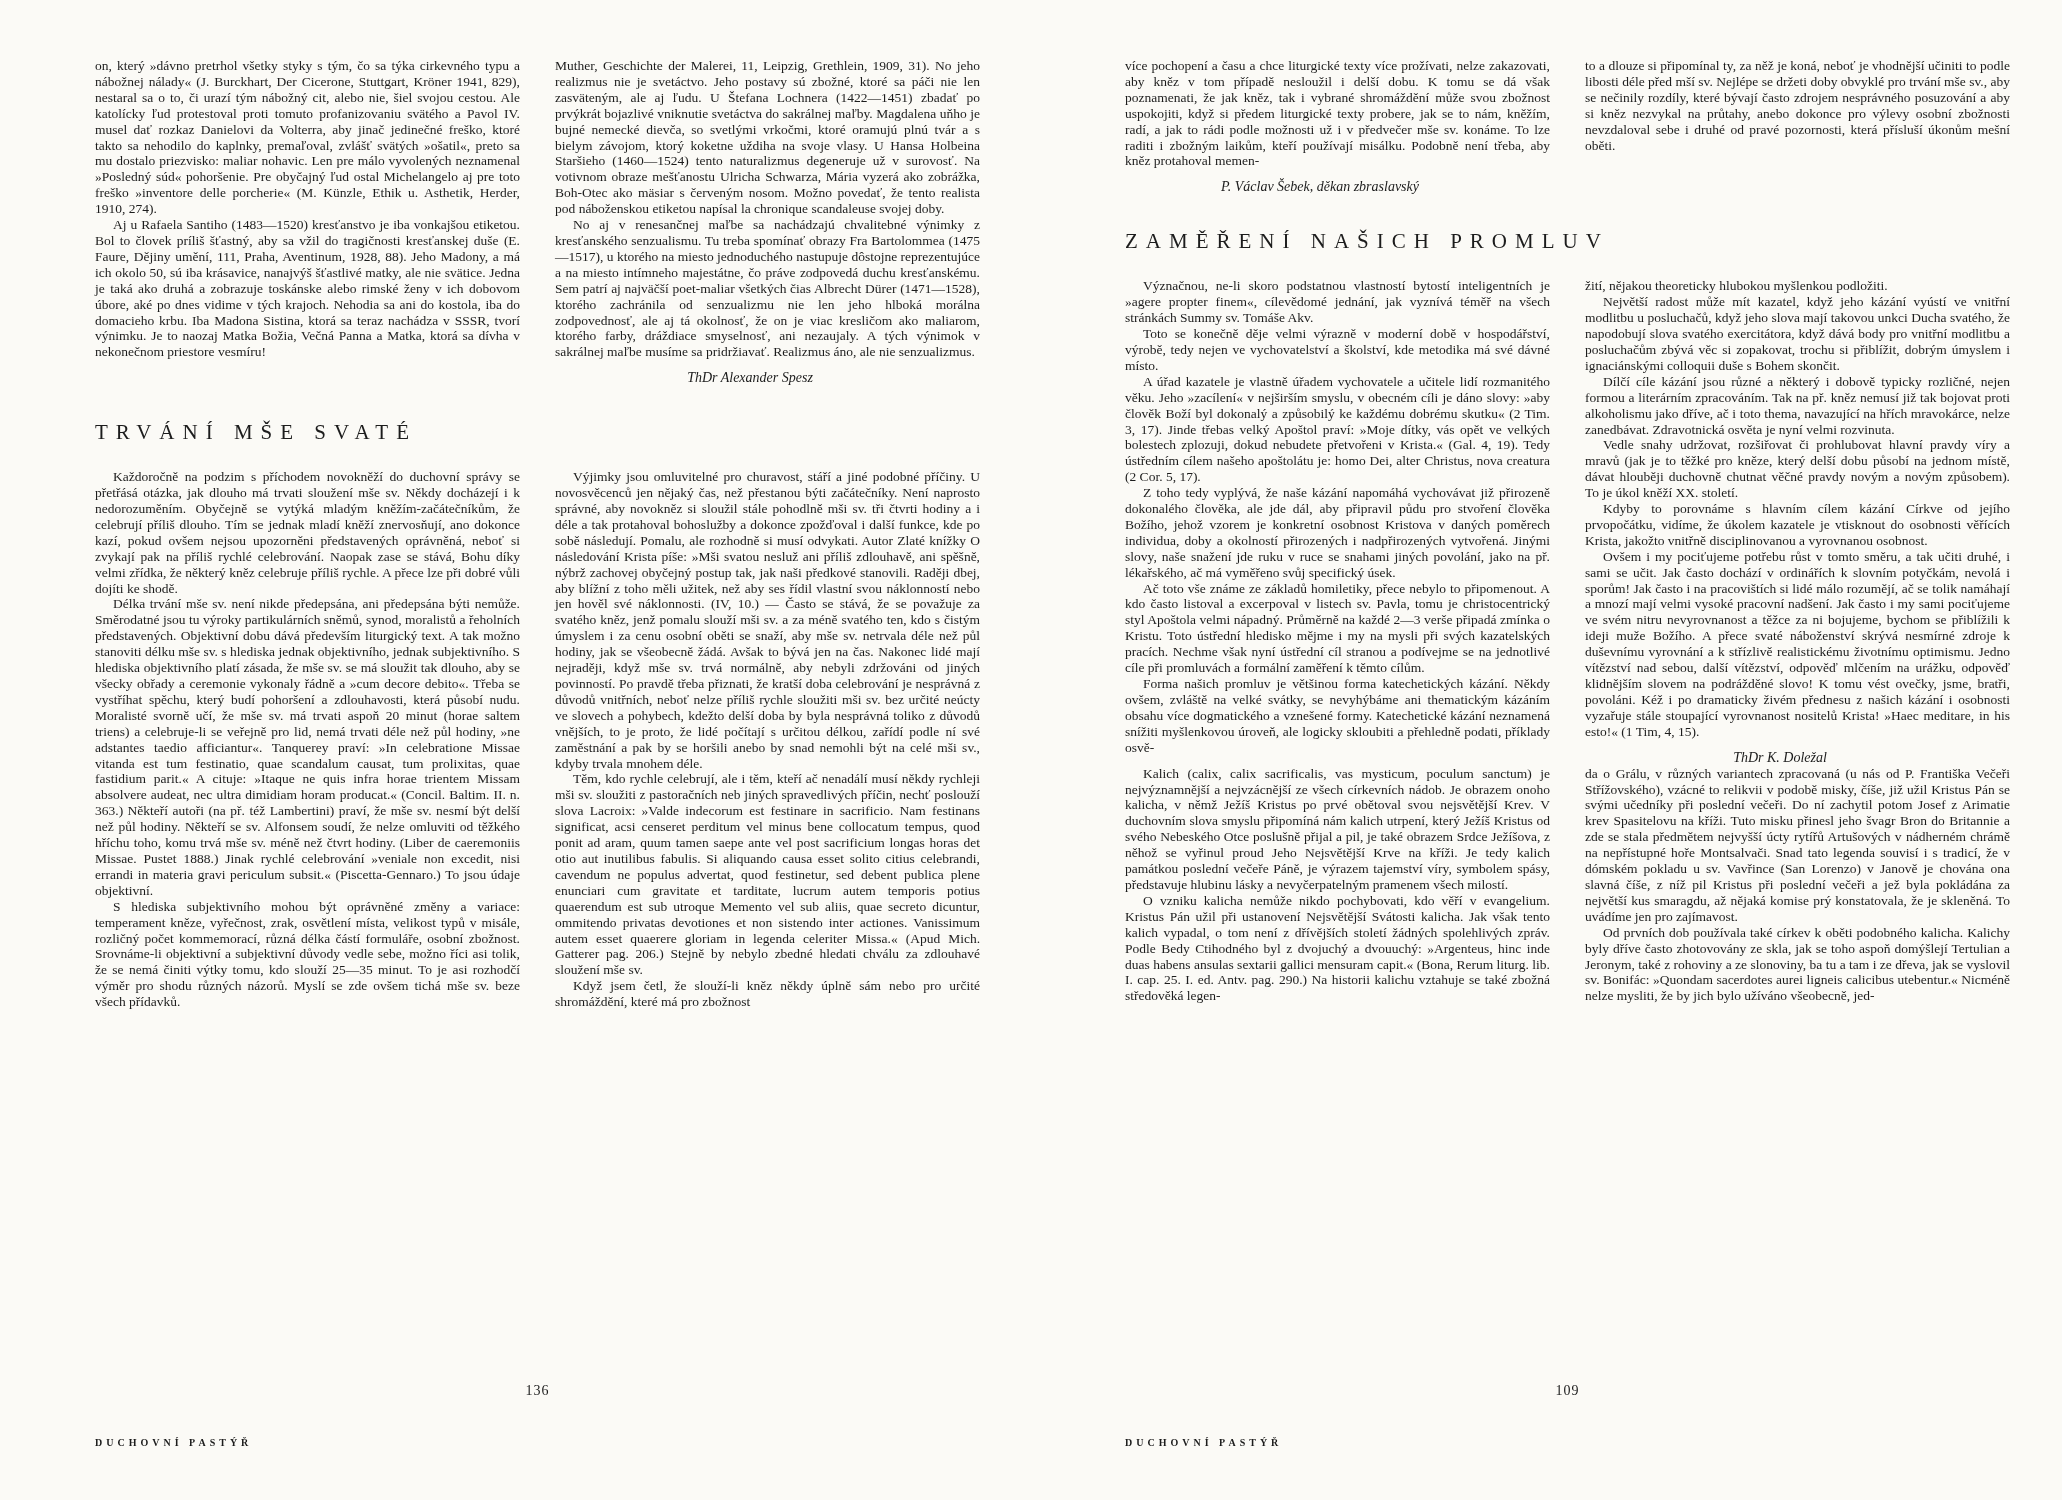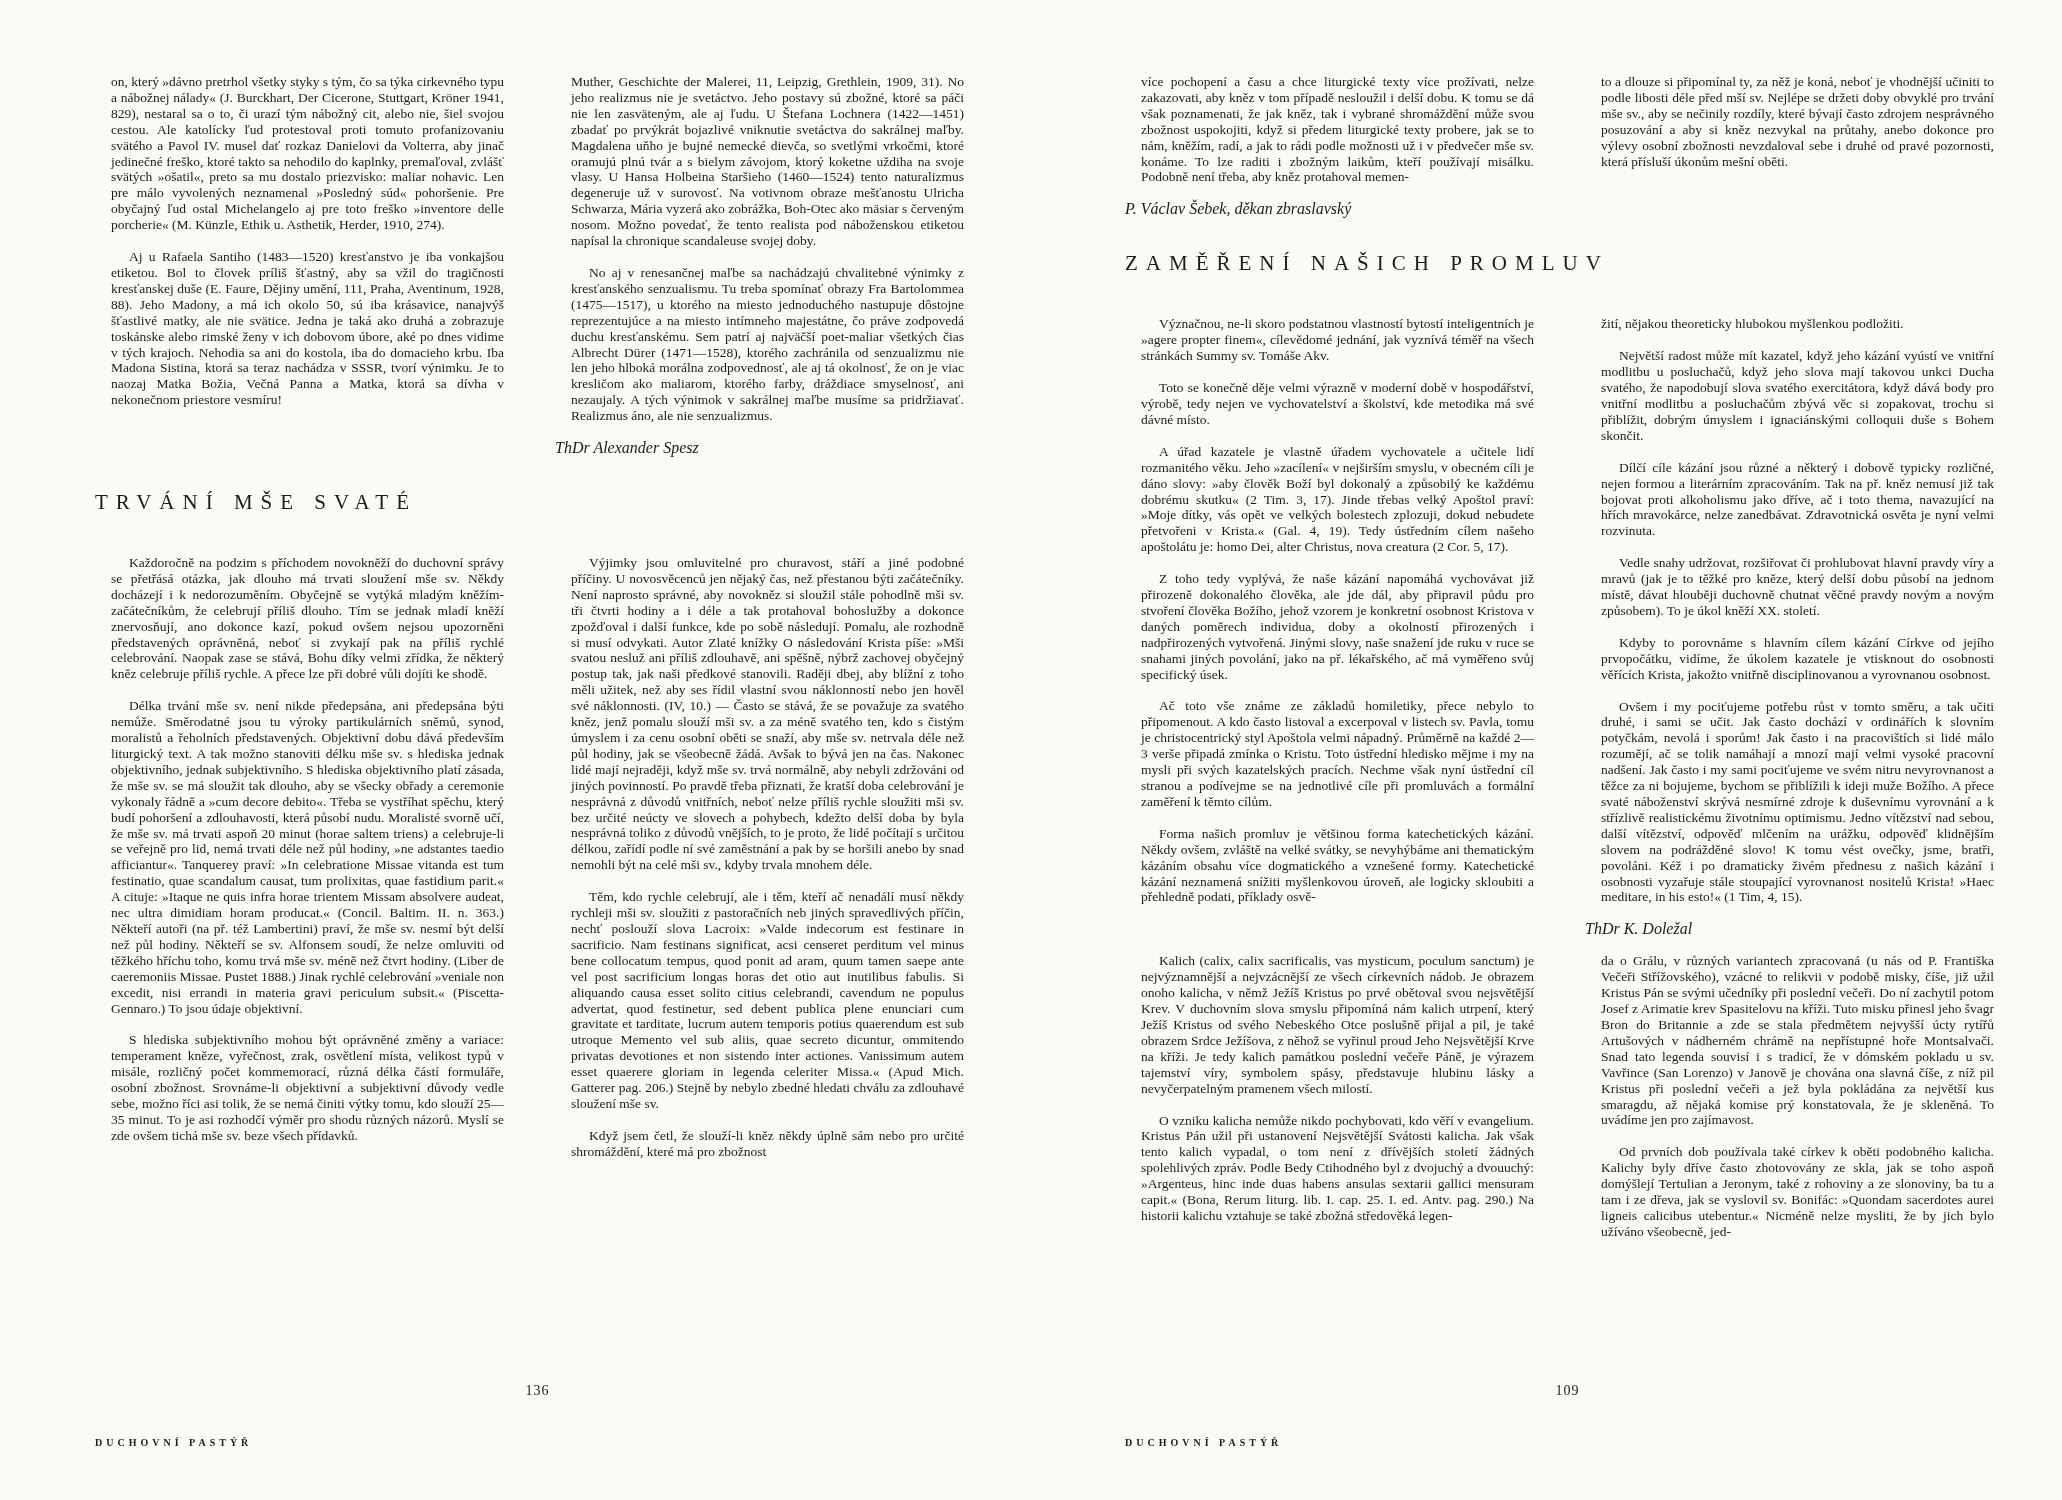--- a/index.html
+++ b/index.html
@@ -14,35 +14,35 @@
   .page{
     position:relative;
     width:1031px;height:1500px;
     box-sizing:border-box;
   }
   .page-left{padding:58px 51px 0 95px;}
   .page-right{padding:58px 52px 0 94px;}
   .row{display:flex;gap:35px;}
   .col{width:425px;}
   .para{
-    margin:16px;
+    margin:0;
     font-size:13.5px;
     line-height:15.9px;
     text-align:justify;
     text-indent:18px;
     hyphens:auto;
   }
   .para.cont{text-indent:0;}
   .byline{
-    font-size:16px;
+    font-size:14px;
     line-height:16px;
     font-style:italic;
-    text-align:left;
+    text-align:center;
     padding-right:35px;
-    margin-top:1px;
+    margin-top:10px;
   }
   .heading{
     font-size:21px;
     font-weight:normal;
     letter-spacing:8px;
     text-align:left;
     margin:34px 0 24px 0;
     white-space:nowrap;
   }
   .page-number{

